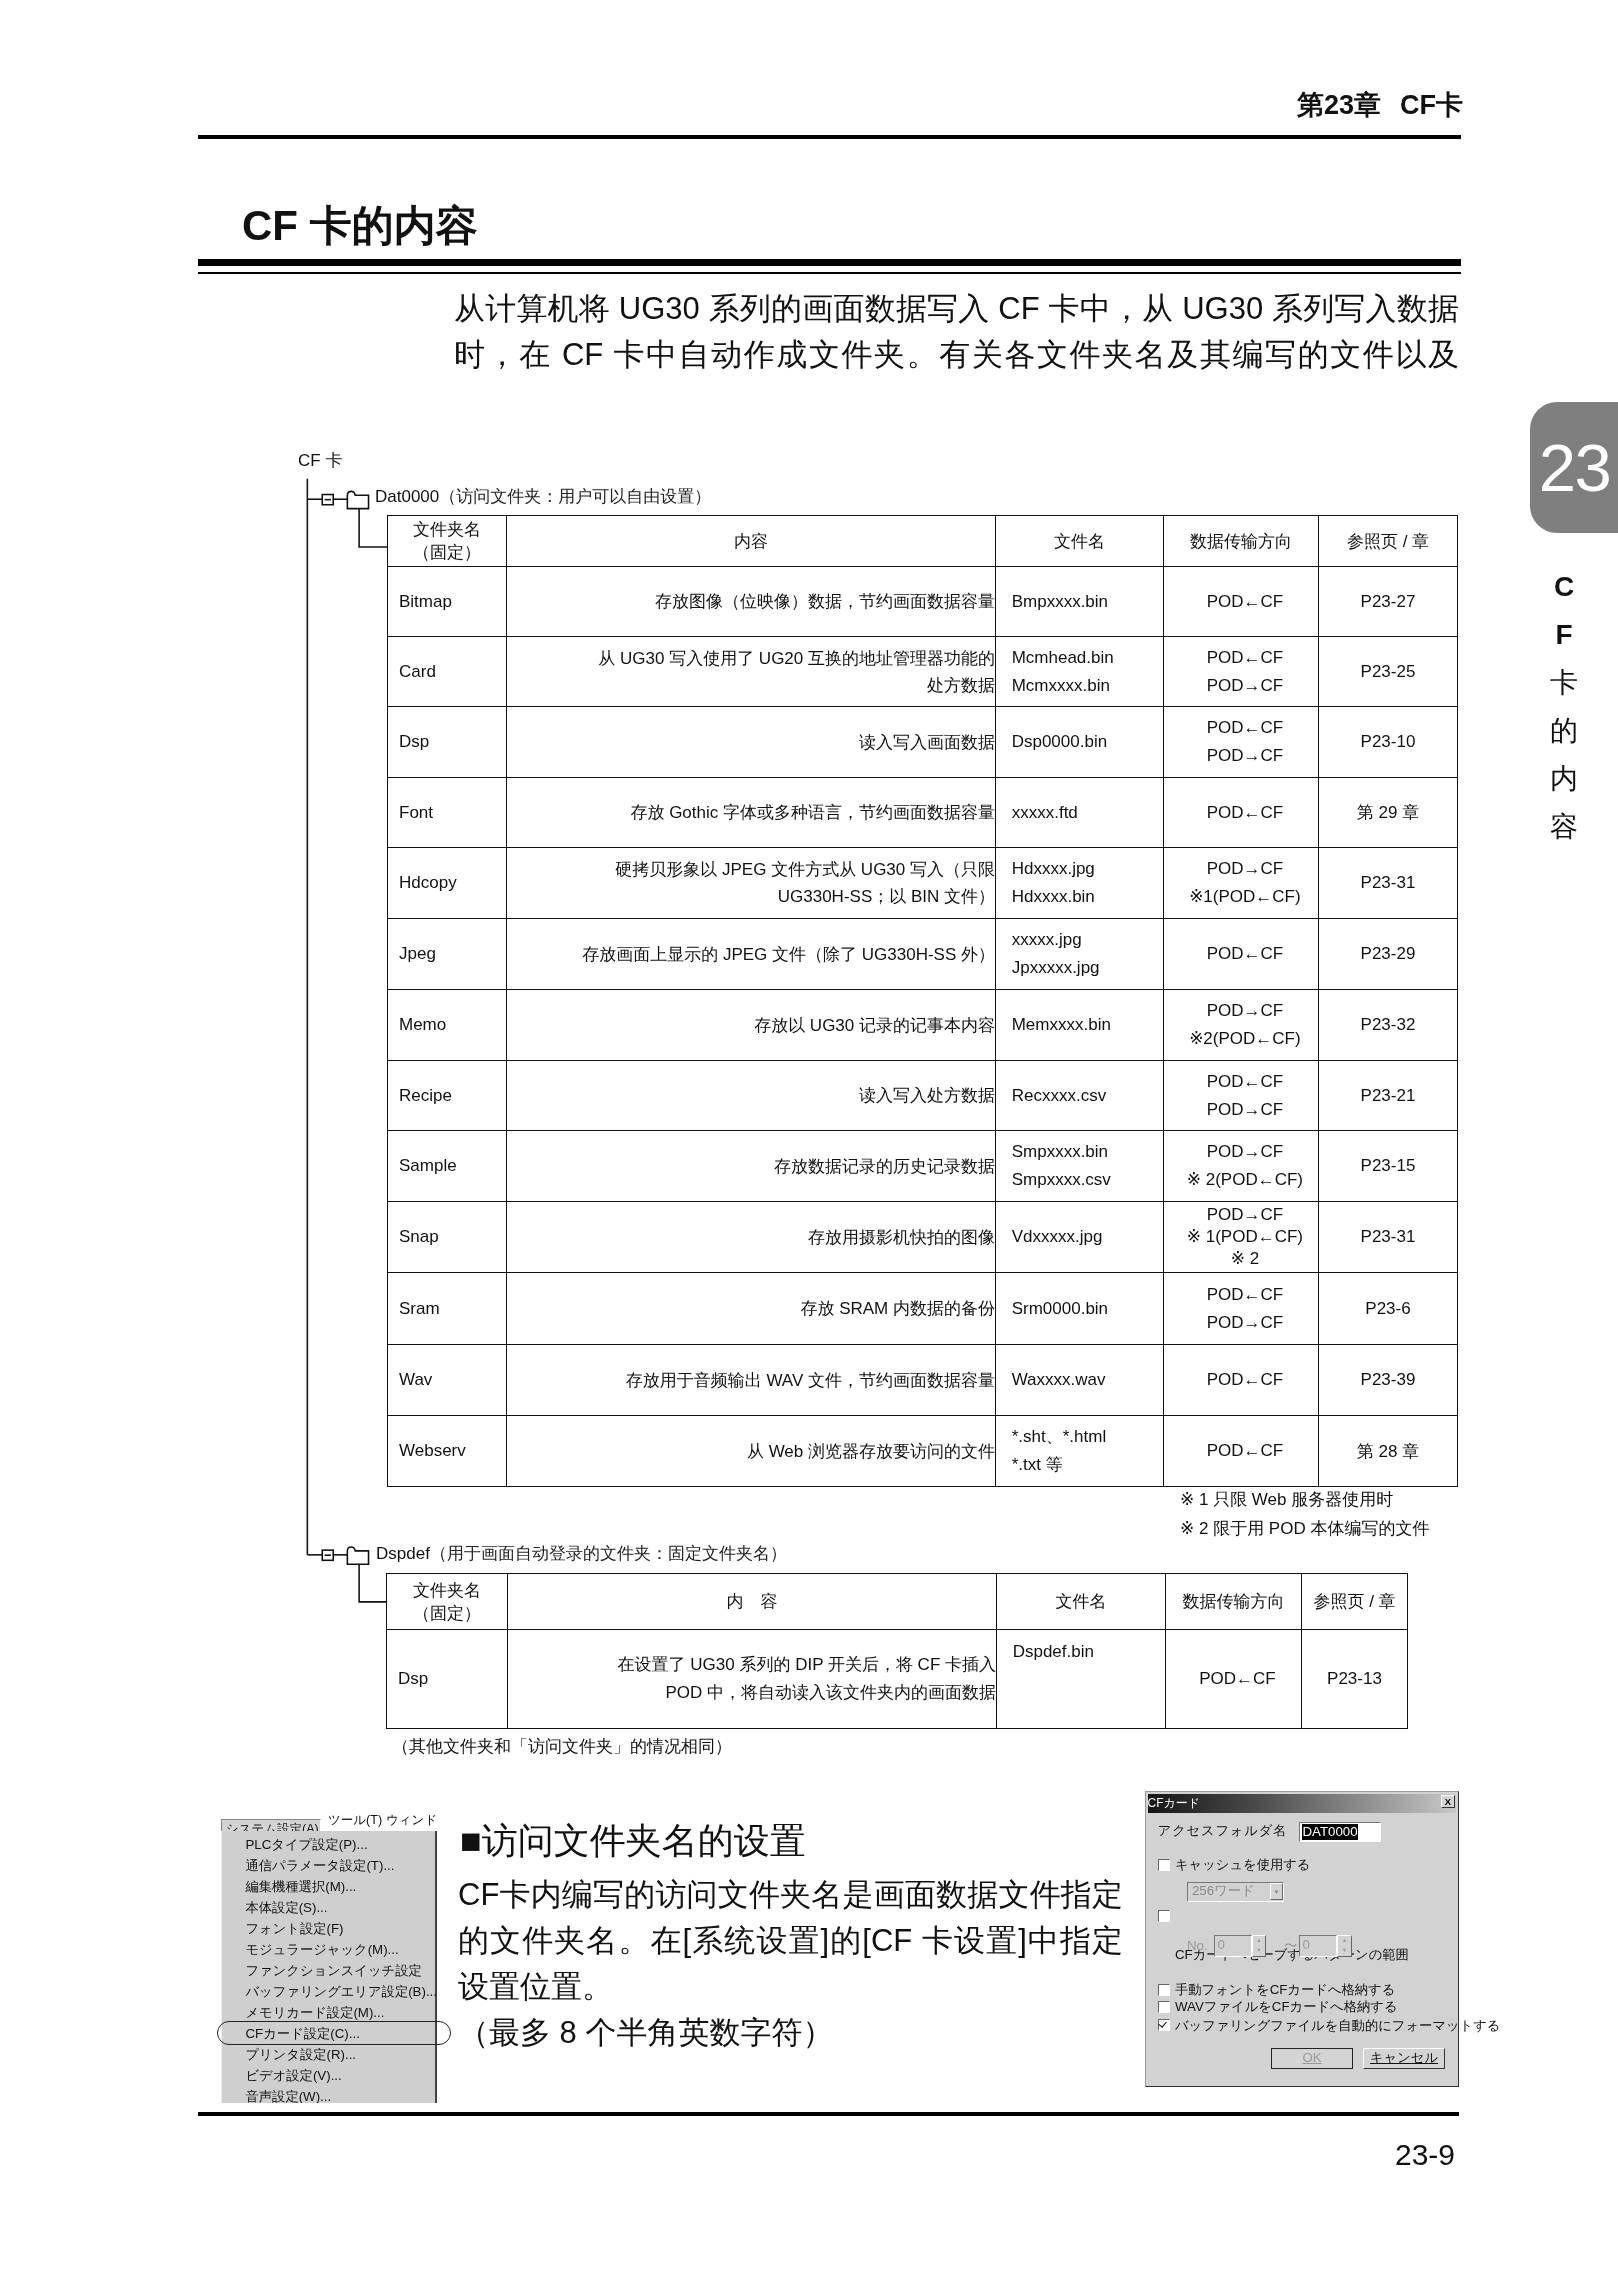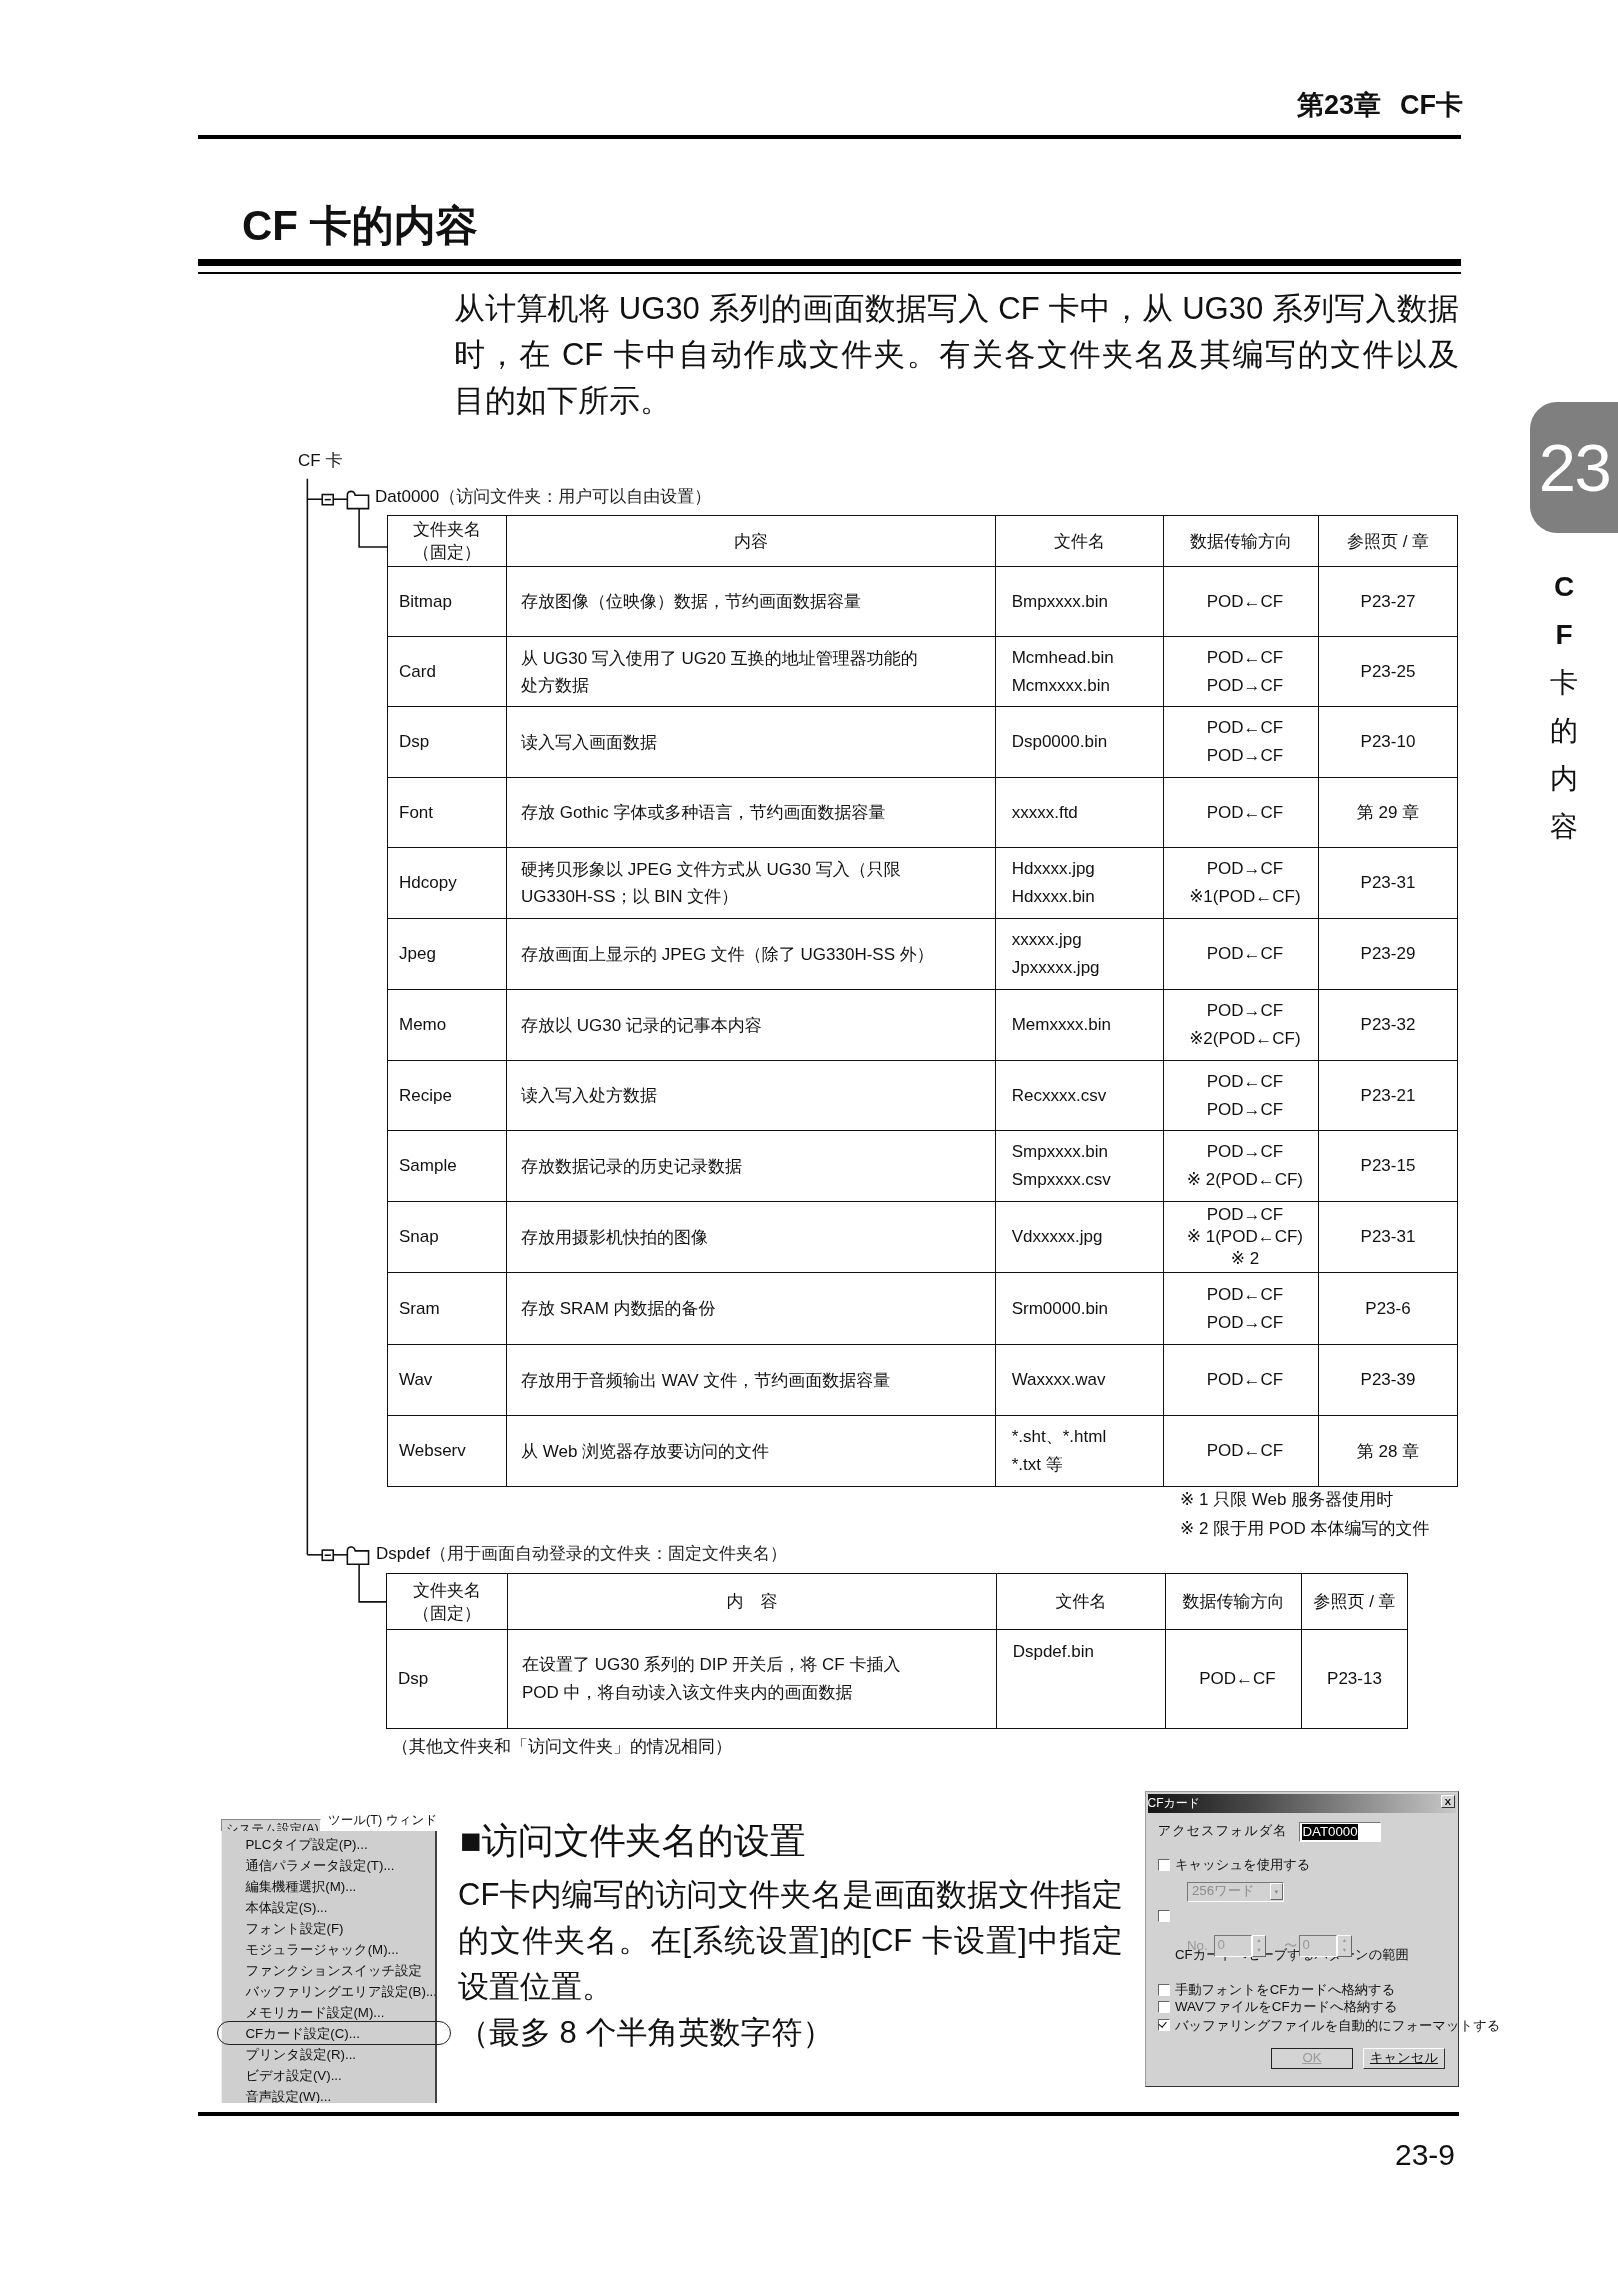--- a/index.html
+++ b/index.html
@@ -27,21 +27,21 @@
 .tree-svg{position:absolute;left:290px;top:471px;width:110px;height:1145px;pointer-events:none;}
 .tree-label{position:absolute;font-size:17px;line-height:20.4px;white-space:nowrap;}
 .tree-label .desc{color:#222;}
 
 
 table.grid{position:absolute;border-collapse:collapse;table-layout:fixed;font-size:17px;color:#111;}
 table.grid td,table.grid th{border:1.6px solid #111;padding:0;vertical-align:middle;font-weight:normal;overflow:hidden;}
 table.grid th{line-height:23px;text-align:center;}
 table.grid th .ln{display:block;}
 .c-folder{padding-left:11px !important;text-align:left;}
-.c-content{padding-left:14px !important;text-align:left;line-height:27px;}
+.c-content{padding-left:14px !important;text-align:right;line-height:27px;}
 .c-file{padding-left:15.7px !important;text-align:left;line-height:28px;}
 .c-dir{text-align:center;line-height:28px;padding-left:7.8px !important;}
 .c-dir.tight{line-height:22px;}
 .c-ref{text-align:center;}
 .ln{display:block;white-space:nowrap;}
 .top{vertical-align:top !important;padding-top:7.8px !important;}
 
 .footnote{position:absolute;left:1180px;font-size:17px;line-height:20.4px;white-space:nowrap;}
 .note{position:absolute;left:392px;top:1737px;font-size:17px;line-height:20.4px;white-space:nowrap;}
 
@@ -97,21 +97,20 @@
   </div>
   <div class="rule" style="left:198px;top:135px;width:1263px;height:3.9px;"></div>
 
   <div class="page-title">CF 卡的内容</div>
   <div class="rule" style="left:198px;top:259px;width:1263px;height:7px;"></div>
   <div class="rule" style="left:198px;top:272px;width:1263px;height:2.4px;"></div>
 
   <div class="intro">
     <span class="ln just">从计算机将 UG30 系列的画面数据写入 CF 卡中，从 UG30 系列写入数据</span>
     <span class="ln just">时，在 CF 卡中自动作成文件夹。有关各文件夹名及其编写的文件以及</span>
-    <span class="ln">目的如下所示。</span>
   </div>
 
   <div class="side-tab">23</div>
   <div class="side-title">
     <span class="b">C</span>
     <span class="b">F</span>
     <span>卡</span>
     <span>的</span>
     <span>内</span>
     <span>容</span>

